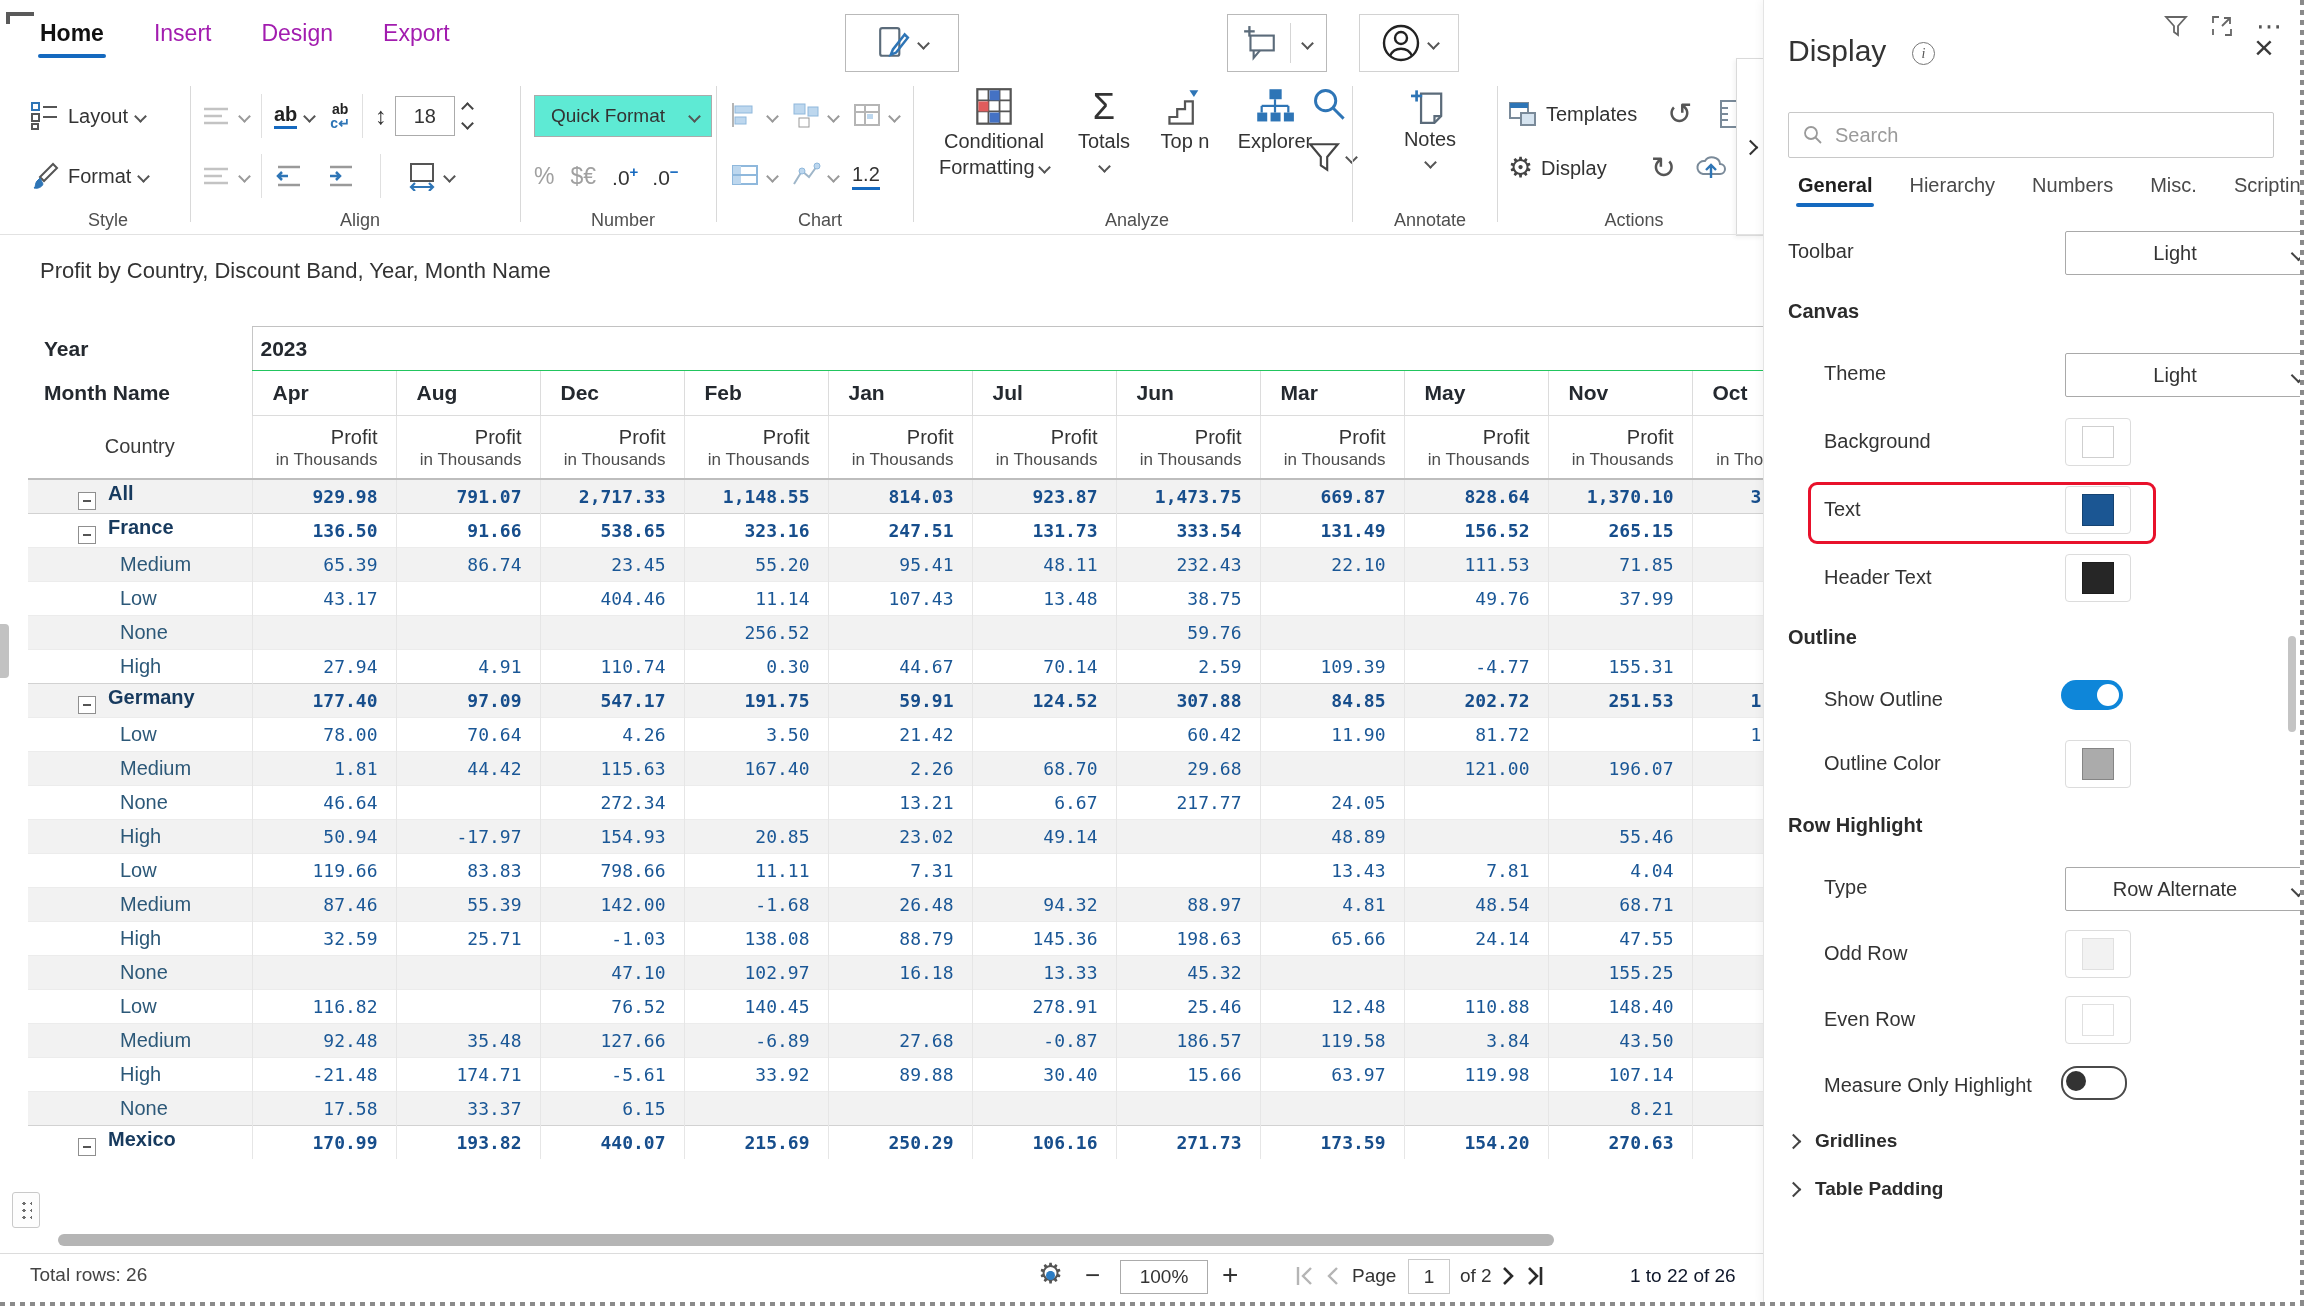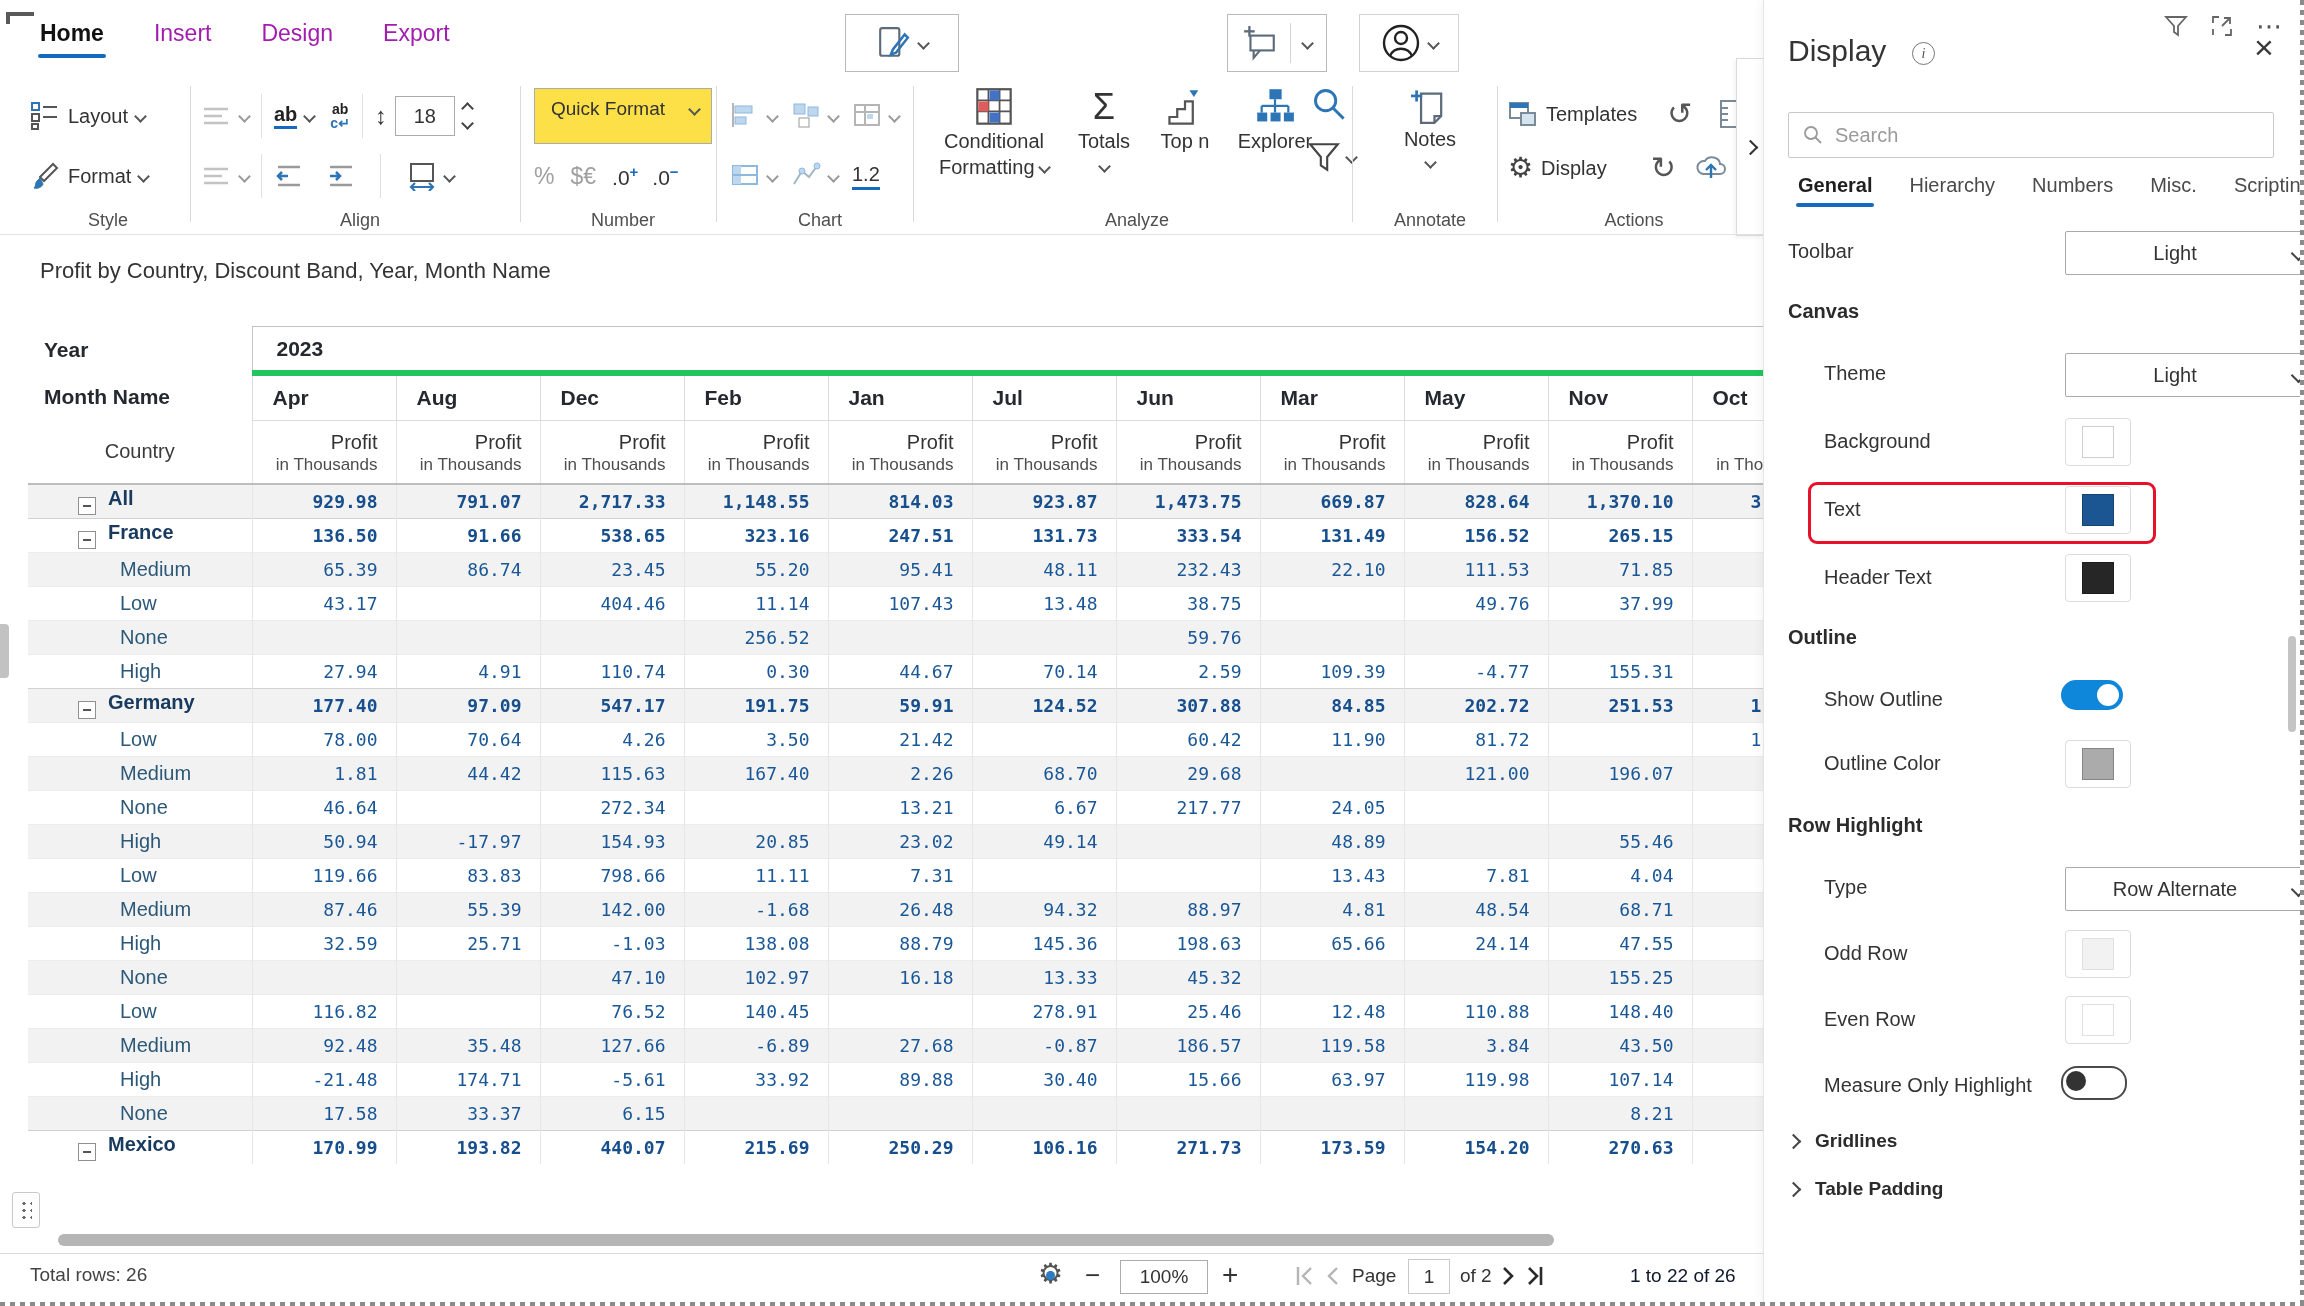--- a/index.html
+++ b/index.html
@@ -29,21 +29,21 @@
   .rrow{position:absolute;left:0;right:0;display:flex;align-items:center;}
   .r1{top:4px;height:56px;}
   .r2{top:64px;height:56px;}
   .rbtn{display:flex;align-items:center;gap:8px;font-size:20px;color:#333;cursor:pointer;}
   .icon-sm{width:30px;height:30px;flex:0 0 auto;}
   .subsep{width:1px;height:44px;background:#e0e0e0;margin:0 12px;}
   .numbox{width:58px;height:38px;border:1px solid #ababab;display:flex;align-items:center;justify-content:center;font-size:20px;color:#333;background:#fff;}
   .spin{display:flex;flex-direction:column;gap:6px;margin-left:8px;}
   .spin .chev{border-color:#444;}
   .spin .up{transform:rotate(-135deg);}
-  .ddbox{height:40px;border:1px solid #ababab;background:#fde047;display:flex;align-items:center;justify-content:space-between;padding:0 12px 14px 16px;font-size:19px;color:#333;cursor:pointer;}
+  .ddbox{height:40px;border:1px solid #ababab;background:#5eead4;display:flex;align-items:center;justify-content:space-between;padding:0 12px 0 16px;font-size:19px;color:#333;cursor:pointer;}
   .numsym{font-size:23px;color:#a0a0a0;margin-right:16px;}
   .dec{font-size:21px;color:#333;margin-right:14px;position:relative;}
   .dec sup{color:#1569BF;font-weight:bold;font-size:15px;}
   .bigbtn{position:absolute;top:2px;display:flex;flex-direction:column;align-items:center;cursor:pointer;}
   .bigbtn .lbl{font-size:20px;color:#333;line-height:26px;text-align:center;}
   .onetwo{font-size:20px;color:#333;border-bottom:3px solid #1569BF;padding-bottom:1px;}
 
   
   .float-btn{position:absolute;top:14px;height:56px;background:#fff;border:1px solid #b9b9b9;display:flex;align-items:center;justify-content:center;gap:8px;cursor:pointer;}
   .split-sep{width:1px;height:40px;background:#d5d5d5;margin:0 4px;}
@@ -52,21 +52,21 @@
   #panel-edge-strip{position:absolute;left:1736px;top:58px;width:27px;height:176px;background:#fff;border:1px solid #dadada;border-right:none;box-shadow:-2px 2px 4px rgba(0,0,0,.05);display:flex;align-items:center;justify-content:center;}
 
   
   #canvas-title{position:absolute;left:40px;top:258px;font-size:22px;color:#333;}
   #table-wrap{position:absolute;left:28px;top:326px;width:1735px;height:902px;overflow:hidden;}
   table{border-collapse:collapse;table-layout:fixed;width:1808px;}
   col.c-country{width:224px;}
   col.c-month{width:144px;}
   th,td{padding:0;font-weight:normal;}
   .h-year-label,.h-month-label{font-size:21px;font-weight:bold;color:#24292f;text-align:left;padding-left:16px;height:43px;}
-  .h-year-value{font-size:21px;font-weight:bold;color:#24292f;text-align:left;padding-left:24px;border-top:1px solid #c2c2c2;border-bottom:6px solid #22c55e;border-left:1px solid #c6c6c6;height:43px;}
+  .h-year-value{font-size:21px;font-weight:bold;color:#24292f;text-align:left;padding-left:8px;border-top:1px solid #c2c2c2;border-bottom:1px solid #22c55e;border-left:1px solid #c6c6c6;height:43px;}
   .h-month{font-size:21px;font-weight:bold;color:#24292f;text-align:left;padding-left:20px;border-left:1px solid #dcdcdc;border-bottom:1px solid #dcdcdc;height:44px;}
   .h-country{font-size:20px;color:#3a3a3a;text-align:center;height:62px;border-bottom:2px solid #bdbdbd;}
   .h-profit{border-left:1px solid #e4e4e4;border-bottom:2px solid #bdbdbd;text-align:right;padding-right:18px;height:62px;vertical-align:middle;}
   .h-profit .p1{font-size:20px;color:#333;line-height:24px;}
   .h-profit .p2{font-size:17px;color:#4d4d4d;line-height:21px;}
   tbody tr{height:34px;}
   tbody tr:nth-child(odd){background:#F2F2F2;}
   tbody tr{border-top:1px solid #ececec;}
   tbody tr.country-row{border-top:1px solid #d2d2d2;}
   td.val{font-family:"DejaVu Sans Mono",monospace;font-size:18px;color:#1A5796;text-align:right;padding-right:18px;border-left:1px solid #e6e6e6;white-space:nowrap;overflow:hidden;}

